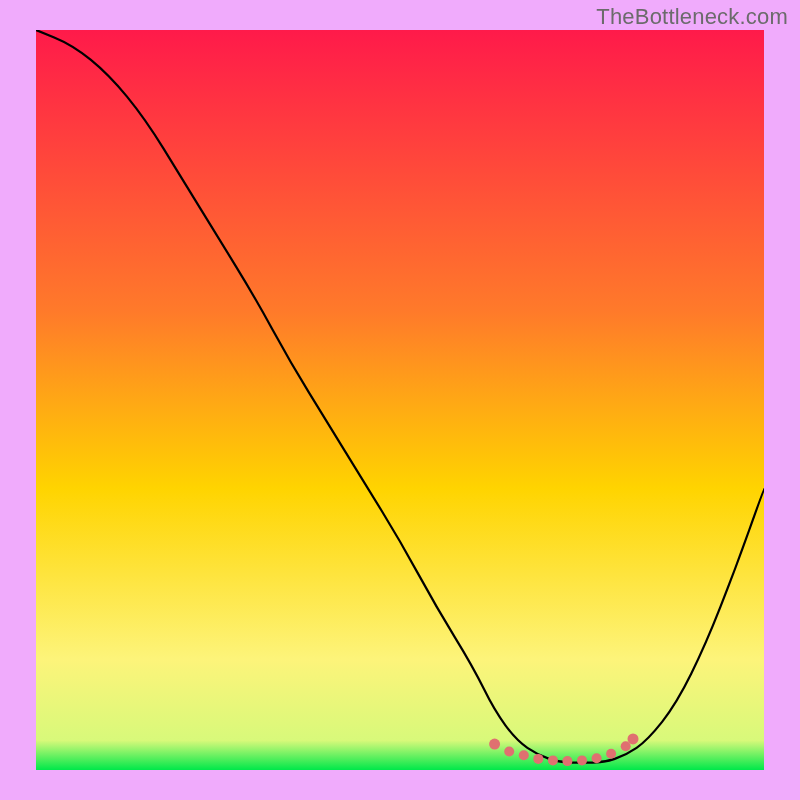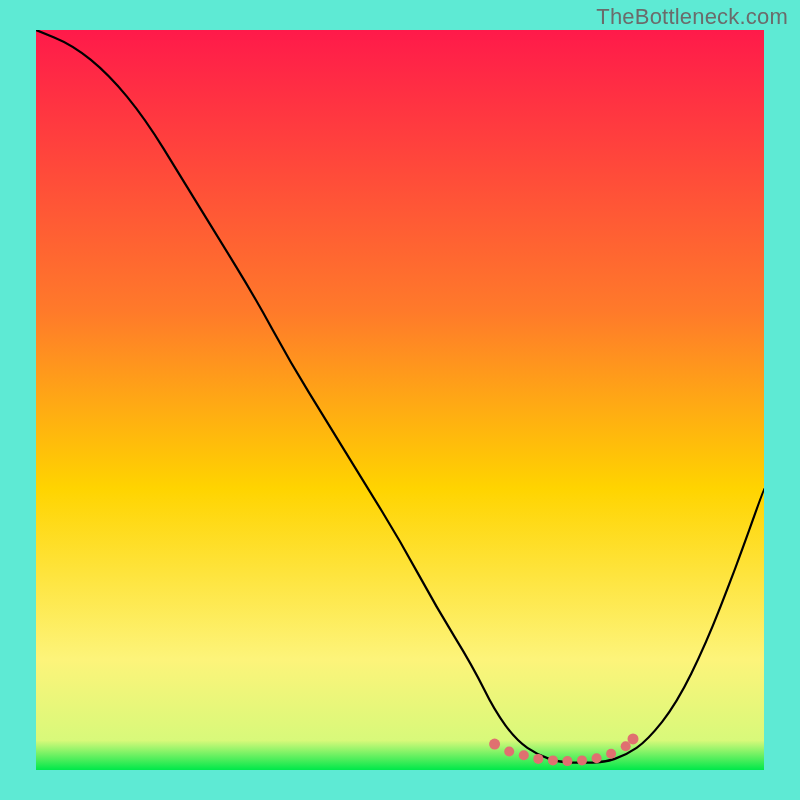--- a/index.html
+++ b/index.html
@@ -8,21 +8,21 @@
     width: 800px;
     height: 800px;
     background: #000;
     overflow: hidden;
     font-family: Arial, Helvetica, sans-serif;
   }
   .outer {
     position: relative;
     width: 800px;
     height: 800px;
-    background: #5eead4;
+    background: #f0abfc;
   }
   .watermark {
     position: absolute;
     top: 4px;
     right: 12px;
     color: #6b6b6b;
     font-size: 22px;
     font-weight: 500;
     letter-spacing: 0.2px;
     z-index: 10;

